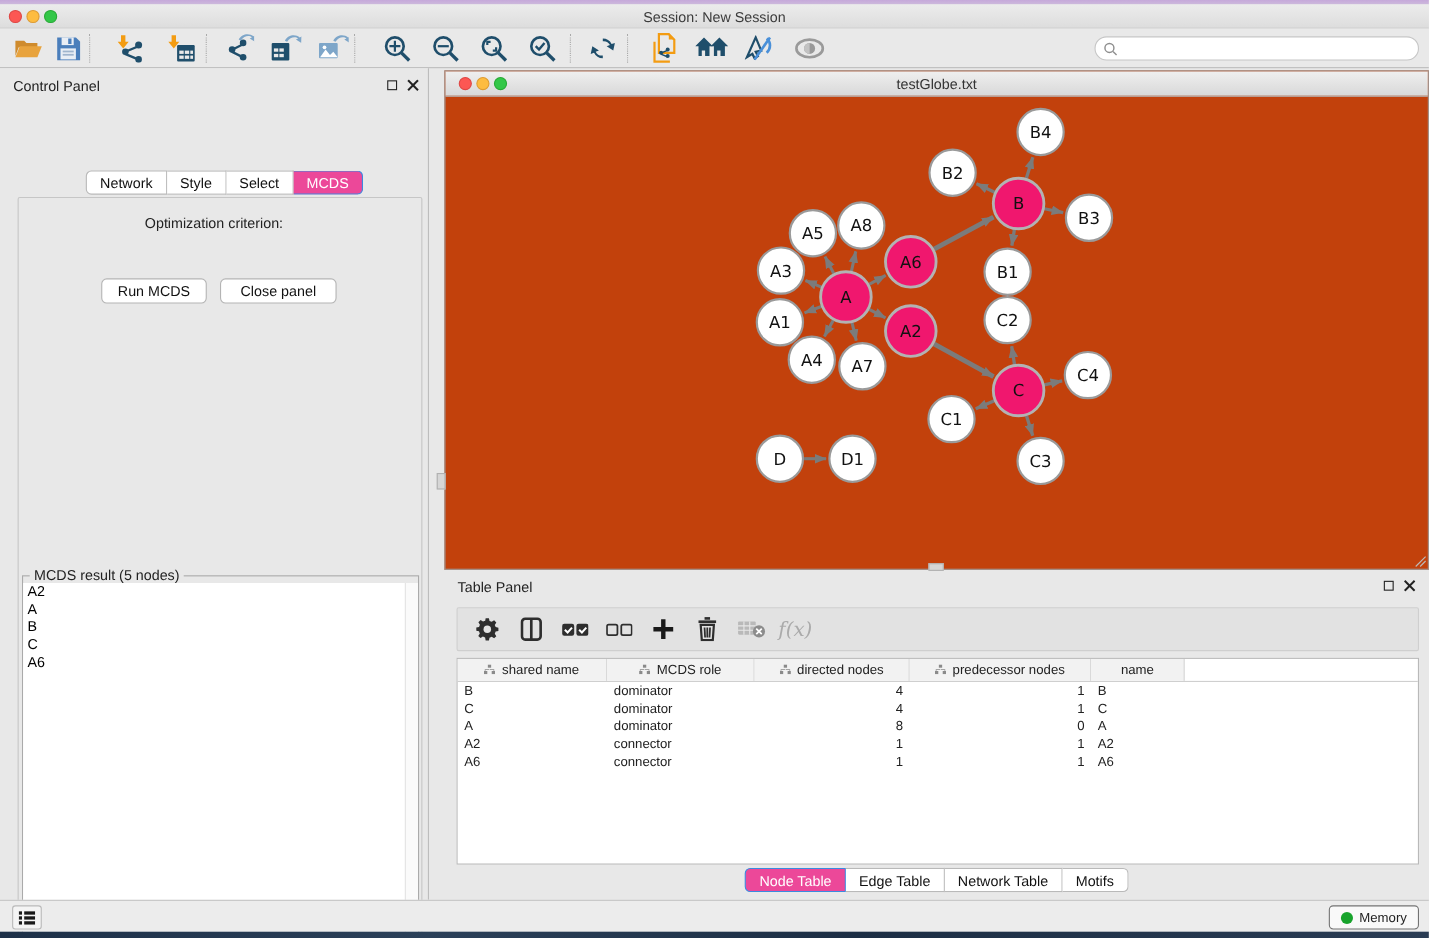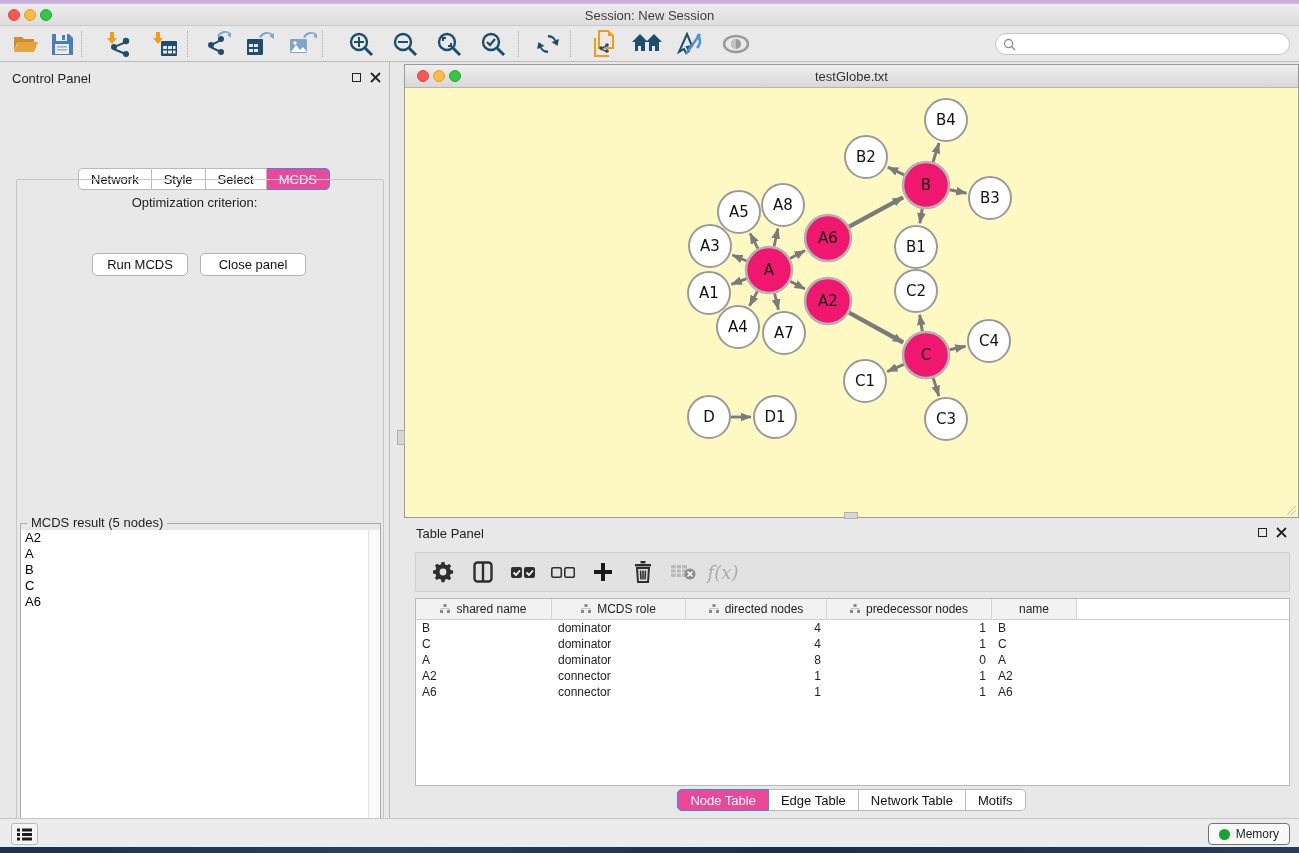--- a/index.html
+++ b/index.html
@@ -38,21 +38,21 @@
   .dropdown .val { flex:1; padding-left:9px; font-size:13px; white-space:nowrap; overflow:hidden; }
   .dropdown .step { width:22px; height:25px; margin:-1px -1px -1px 0; background:linear-gradient(#5aa8fc,#2e7ef0); border-radius:0 4px 4px 0; display:flex; flex-direction:column; align-items:center; justify-content:center; gap:1px; }
   .btn { position:absolute; height:23px; background:#fff; border:1px solid #b4b4b4; border-radius:5px; font-size:13px; display:flex; align-items:center; justify-content:center; color:#111; }
   .fieldset { position:absolute; left:20px; top:461px; width:361px; height:337px; border:1px solid #aaaaaa; }
   .fieldset .legend { position:absolute; left:6px; top:-9px; background:#e8e8e8; padding:0 4px; font-size:13px; }
   .mcds-list { position:absolute; left:0px; top:6px; right:0px; bottom:0px; background:#fff; overflow:hidden; }
   .mcds-list .item { font-size:13px; line-height:16px; padding-left:4px; color:#000; }
   .mcds-scroll { position:absolute; right:0; top:6px; bottom:0; width:12px; background:#fafafa; border-left:1px solid #e3e3e3; }
 
   
-  .net-window { left:404px; top:64px; width:895px; height:454px; border:1px solid #9a9a9a; background:#fef9c3; }
+  .net-window { left:404px; top:64px; width:895px; height:454px; border:1px solid #9a9a9a; background:#c2410c; }
   .net-titlebar { position:absolute; left:0; top:0; width:100%; height:23px; background:linear-gradient(#efefef,#d8d8d8); border-bottom:1px solid #b5b5b5; }
   .net-titlebar .title { position:absolute; left:0; right:0; top:4px; text-align:center; font-size:13px; color:#333; }
   .grip-left { left:397px; top:430px; width:8px; height:15px; background:#d6d6d6; border:1px solid #b0b0b0; }
   .grip-bottom { left:844px; top:512px; width:14px; height:7px; background:#d6d6d6; border:1px solid #b0b0b0; }
 
   
   .table-panel { left:404px; top:520px; width:895px; height:298px; background:#e8e8e8; }
   .tp-toolbar { position:absolute; left:11px; top:32px; width:875px; height:40px; background:#e2e2e2; border:1px solid #cfcfcf; border-radius:2px; display:flex; align-items:center; gap:14px; padding-left:14px; }
   .tp-toolbar .ic { width:26px; height:26px; display:flex; align-items:center; justify-content:center; }
   .fx { font-family:"DejaVu Serif","Liberation Serif",serif; font-style:italic; font-size:18px; color:#aaa; }
@@ -244,21 +244,21 @@
 
 <div class="abs control-panel">
   <div class="panel-title">Control Panel</div>
   <div class="panel-btns">
     <span class="float-icon"></span>
     <svg class="xicon" width="11" height="11" viewBox="0 0 11 11">
         <line x1="1" y1="1" x2="10" y2="10"></line>
         <line x1="10" y1="1" x2="1" y2="10"></line>
       </svg>
   </div>
-  <div class="seg" style="left:78px; top:106px;" id="cp-tabs">
+  <div class="seg" style="left:78px; top:93px;" id="cp-tabs">
       <div class="tab">Network</div>
       <div class="tab">Style</div>
       <div class="tab">Select</div>
       <div class="tab sel">MCDS</div>
     </div>
   <div class="cp-box"></div>
   <div class="opt-label">Optimization criterion:</div>
   <div class="btn" style="left:92px; top:191px; width:96px;">Run MCDS</div>
   <div class="btn" style="left:200px; top:191px; width:106px;">Close panel</div>
   <div class="fieldset">

